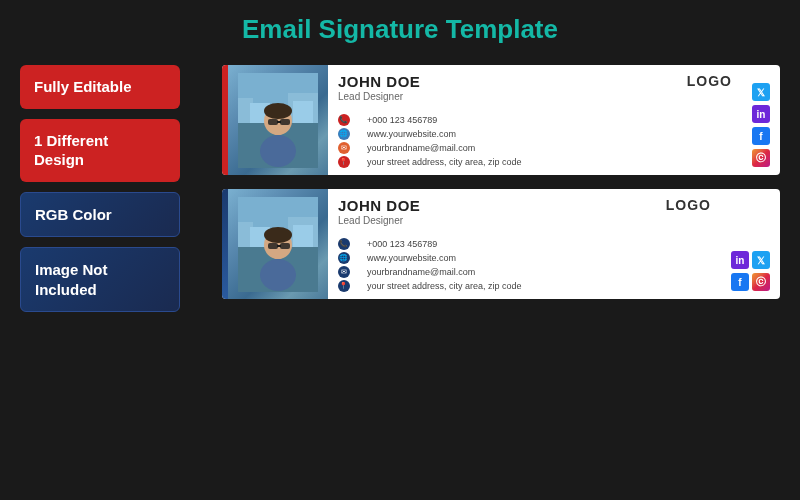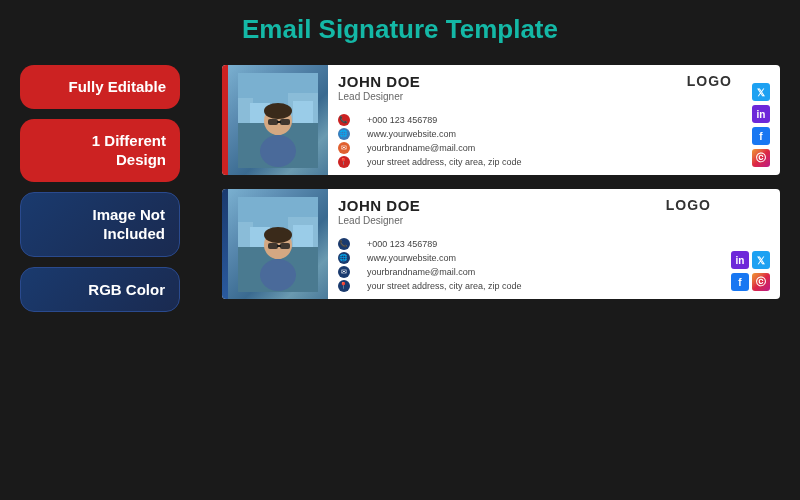--- a/index.html
+++ b/index.html
@@ -37,23 +37,23 @@
     .badges-col {
       display: flex;
       flex-direction: column;
       gap: 10px;
       width: 160px;
       flex-shrink: 0;
       padding-top: 10px;
     }
 
     .badge {
-      border-radius: 14px;
+      border-radius: 6px;
       padding: 12px 14px;
-      text-align: right;
+      text-align: left;
       font-weight: bold;
       font-size: 15px;
       color: #ffffff;
       line-height: 1.3;
     }
 
     .badge-red {
       background-color: #cc2222;
     }
 
@@ -245,23 +245,23 @@
 <body>
 
 <h1 class="page-title">Email Signature Template</h1>
 
 <div class="main-content">
 
   <div class="badges-col">
     <div class="badge badge-red">Fully Editable</div>
     <div class="badge badge-red" style="white-space: pre-line;">1 Different
 Design</div>
+    <div class="badge badge-navy">RGB Color</div>
     <div class="badge badge-navy" style="white-space: pre-line;">Image Not
 Included</div>
-    <div class="badge badge-navy">RGB Color</div>
   </div>
 
   <div class="cards-col">
 
     <div class="sig-card sig-card-red">
       <div class="accent-bar"></div>
       <div class="sig-photo">
         <div class="sig-photo-inner">
 
           <svg class="person-svg" viewBox="0 0 80 95" xmlns="http://www.w3.org/2000/svg">

